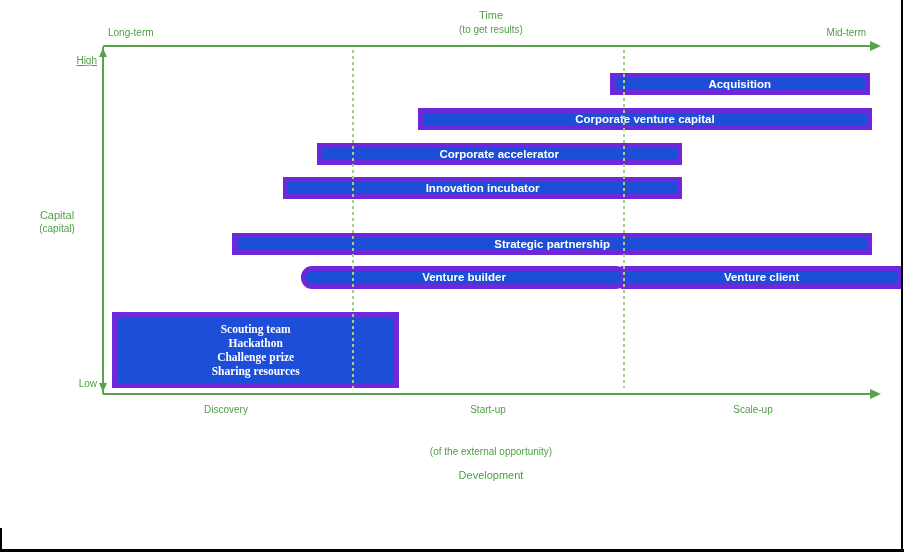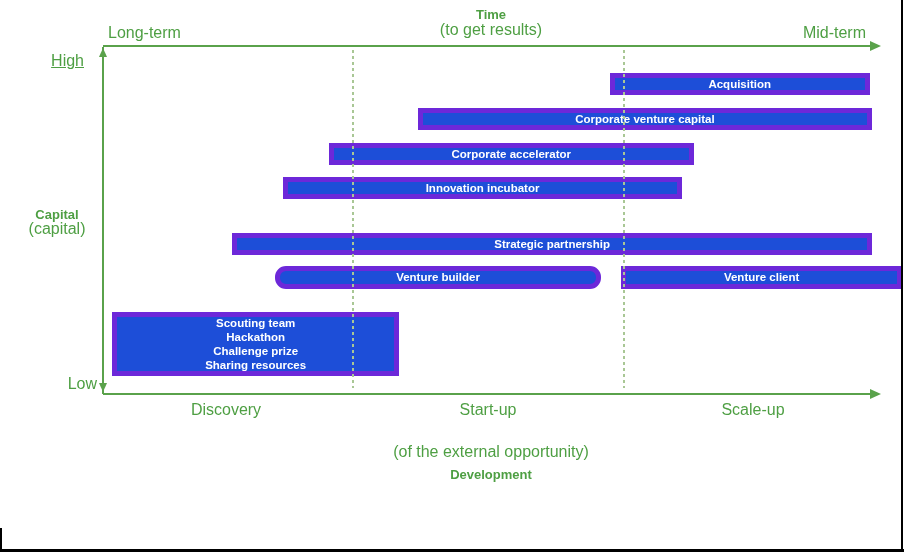--- a/index.html
+++ b/index.html
@@ -11,22 +11,22 @@
   .frame-bottom{position:absolute;left:0;right:0;bottom:4px;height:3px;background:#000;}
   .frame-right{position:absolute;top:0;bottom:4px;right:1px;width:2px;background:#000;}
   .frame-left-seg{position:absolute;left:0;bottom:4px;height:24px;width:2px;background:#000;}
   
   .axis-line-h{position:absolute;height:2px;background:#5AA24B;}
   .axis-line-v{position:absolute;width:2px;background:#5AA24B;}
   .arrow-right{position:absolute;width:0;height:0;border-top:5px solid transparent;border-bottom:5px solid transparent;border-left:11px solid #5AA24B;}
   .arrow-up{position:absolute;width:0;height:0;border-left:4px solid transparent;border-right:4px solid transparent;border-bottom:9px solid #5AA24B;}
   .arrow-down{position:absolute;width:0;height:0;border-left:4px solid transparent;border-right:4px solid transparent;border-top:9px solid #5AA24B;}
   
-  .glabel{position:absolute;color:#4E9F43;font-size:16px;line-height:14px;}
-  .gbold{font-weight:bold;font-size:13px;}
+  .glabel{position:absolute;color:#4E9F43;font-size:10px;line-height:14px;}
+  .gbold{font-weight:normal;font-size:11px;}
   .tc{text-align:center;}
   .tr{text-align:right;}
   
   .bar{
     position:absolute;background:#1d4ed8;border:5px solid #6d28d9;box-sizing:border-box;
     color:#ffffff;font-weight:bold;font-size:11.5px;line-height:14px;
     display:flex;flex-direction:column;justify-content:center;text-align:center;
   }
   .vdash{
     position:absolute;top:50px;height:338px;width:2px;
@@ -44,21 +44,21 @@
 
 <div class="canvas">
 
   <div class="glabel gbold tc" style="left:391px;top:8px;width:200px;">Time</div>
   <div class="glabel tc" style="left:391px;top:23px;width:200px;">(to get results)</div>
   <div class="glabel" style="left:108px;top:26px;">Long-term</div>
   <div class="glabel tr" style="left:766px;top:26px;width:100px;">Mid-term</div>
   <div class="axis-line-h" style="left:103px;top:45px;width:768px;"></div>
   <div class="arrow-right" style="left:870px;top:41px;"></div>
 
-  <div class="glabel tr" style="left:34px;top:54px;width:50px;text-decoration:underline;">High</div>
+  <div class="glabel tr" style="left:47px;top:54px;width:50px;text-decoration:underline;">High</div>
   <div class="glabel tr" style="left:47px;top:377px;width:50px;">Low</div>
   <div class="glabel gbold tc" style="left:7px;top:208px;width:100px;">Capital</div>
   <div class="glabel tc" style="left:7px;top:222px;width:100px;">(capital)</div>
   <div class="axis-line-v" style="left:102px;top:47px;height:347px;"></div>
   <div class="arrow-up" style="left:99px;top:48px;"></div>
   <div class="arrow-down" style="left:99px;top:383px;"></div>
 
   <div class="axis-line-h" style="left:103px;top:393px;width:768px;"></div>
   <div class="arrow-right" style="left:870px;top:389px;"></div>
   <div class="glabel tc" style="left:146px;top:403px;width:160px;">Discovery</div>
@@ -67,36 +67,36 @@
   <div class="glabel gbold tc" style="left:391px;top:430px;width:200px;margin-top:38px;">Development</div>
   <div class="glabel tc" style="left:341px;top:445px;width:300px;">(of the external opportunity)</div>
 
   <div id="bars">
       <div class="bar" style="left: 609.604px; width: 260.295px; top: 73.129px; height: 22px;">
         <div>Acquisition</div>
       </div>
       <div class="bar" style="left: 417.685px; width: 454.545px; top: 107.829px; height: 22px;">
         <div>Corporate venture capital</div>
       </div>
-      <div class="bar" style="left: 316.675px; width: 365.19px; top: 142.876px; height: 22px; margin-left: 12px;">
+      <div class="bar" style="left: 316.675px; width: 365.19px; top: 142.876px; height: 22px;">
         <div>Corporate accelerator</div>
       </div>
       <div class="bar" style="left: 283.264px; width: 398.601px; top: 176.882px; height: 22px;">
         <div>Innovation incubator</div>
       </div>
       <div class="bar" style="left: 231.982px; width: 640.248px; top: 233.096px; height: 22px;">
         <div>Strategic partnership</div>
       </div>
-      <div class="bar" style="left: 275px; width: 326px; top: 265.908px; height: 23px; border-radius: 11px;">
+      <div class="bar" style="left: 301px; width: 326px; top: 265.908px; height: 23px; border-radius: 11px;">
         <div>Venture builder</div>
       </div>
       <div class="bar" style="left: 621px; width: 281.274px; top: 265.908px; height: 23px;">
         <div>Venture client</div>
       </div>
-      <div class="bar" style="left: 112.324px; width: 286.713px; top: 311.95px; height: 64px;">
+      <div class="bar" style="left: 112.324px; width: 286.713px; top: 311.95px; height: 76px; font-family: Liberation Serif, serif;">
         <div>Scouting team</div>
         <div>Hackathon</div>
         <div>Challenge prize</div>
         <div>Sharing resources</div>
       </div>
       <div class="vdash" style="left: 351.64px;"></div>
       <div class="vdash" style="left: 622.813px;"></div>
     </div>
 
 

